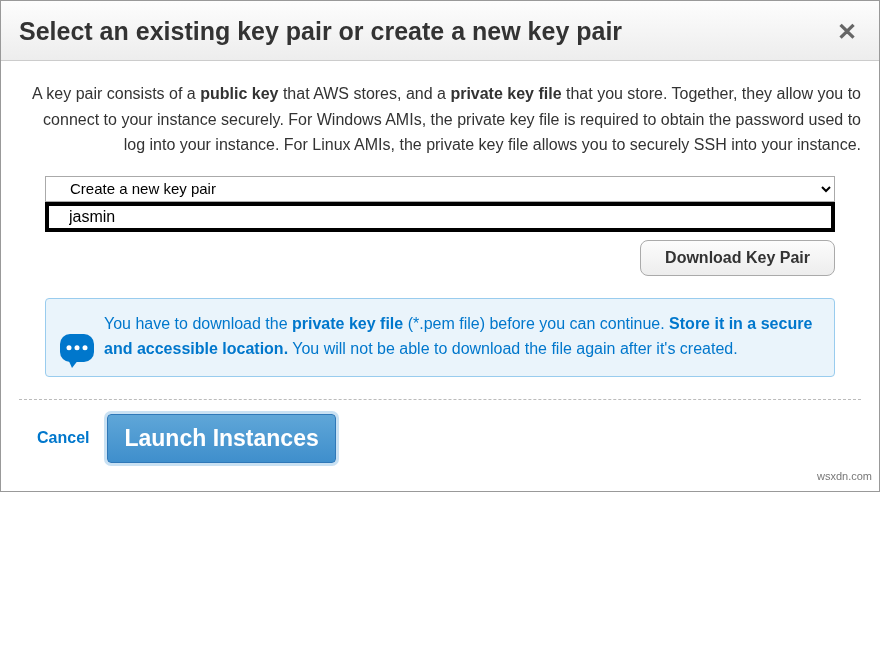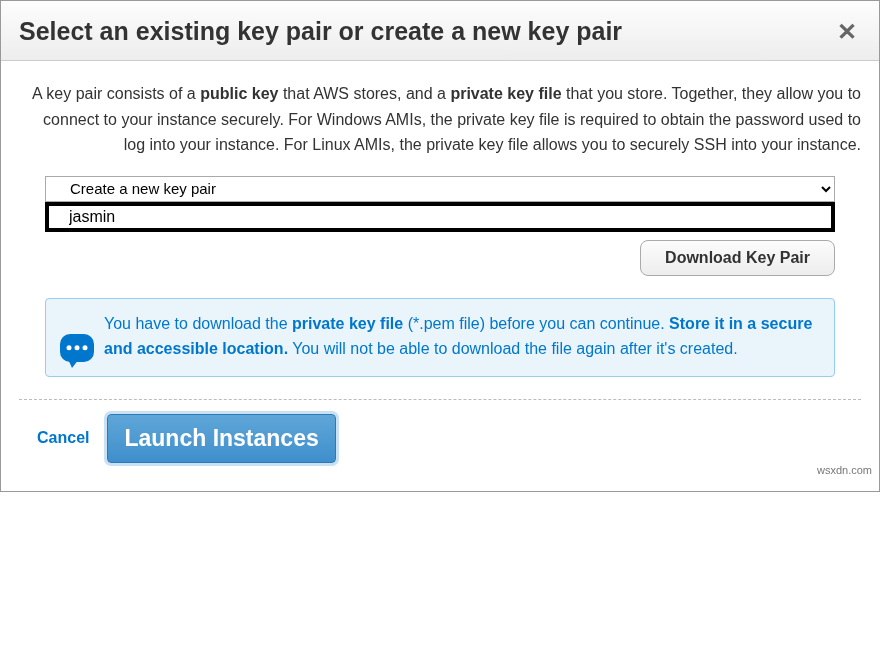--- a/index.html
+++ b/index.html
@@ -165,21 +165,21 @@
       font-weight: bold;
       padding: 10px 16px;
       border-radius: 4px;
       font-size: 23px;
       cursor: pointer;
       box-shadow: 0 0 0 3px rgba(100,170,220,0.35);
     }
     .watermark {
       position: absolute;
       right: 8px;
-      bottom: 16px;
+      bottom: 10px;
       font-size: 11px;
       color: #777;
     }
     .page-wrap { position: relative; width: 880px; }
   </style>
 </head>
 <body>
 
 <div class="page-wrap">
 <div class="modal">

